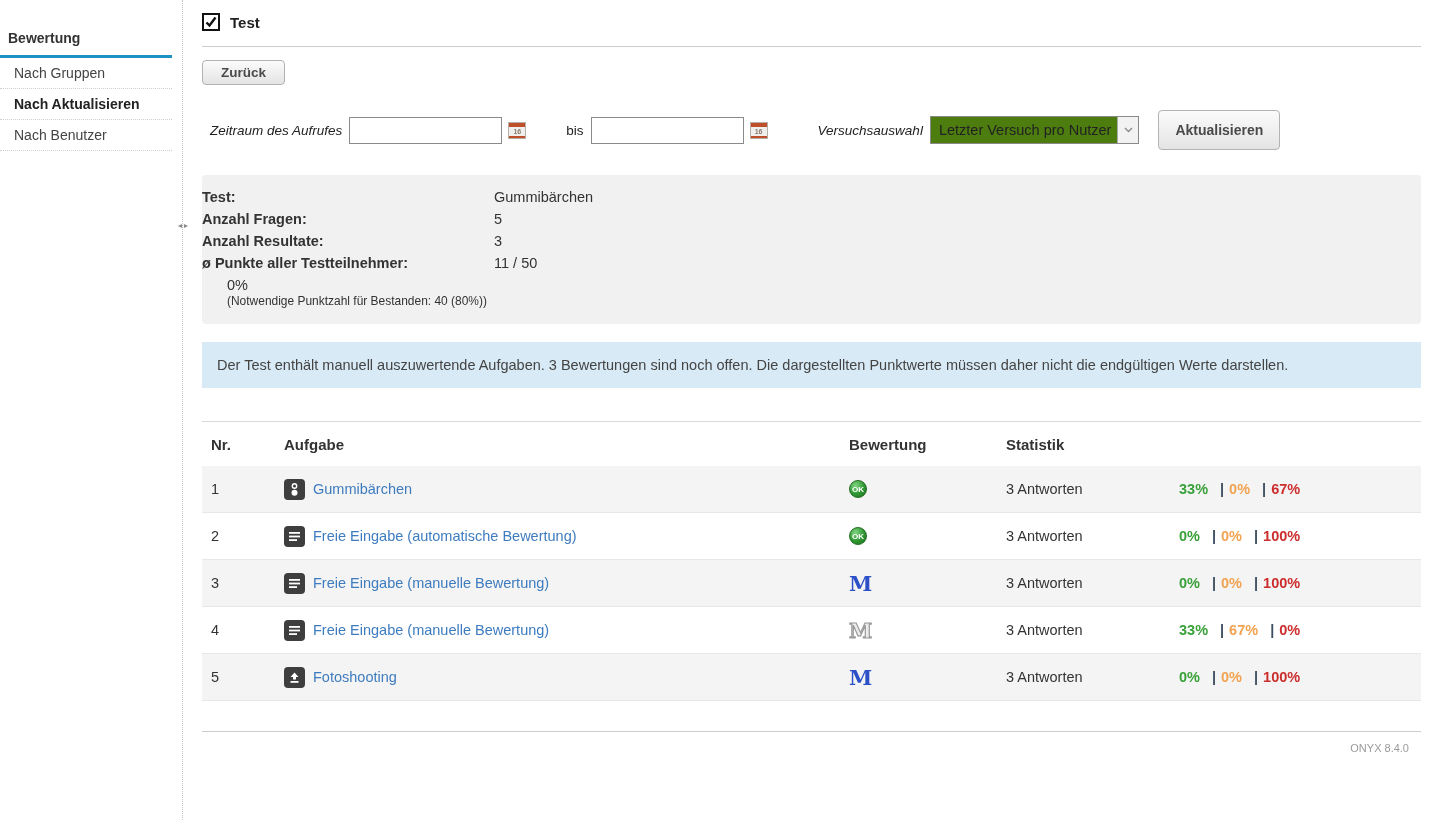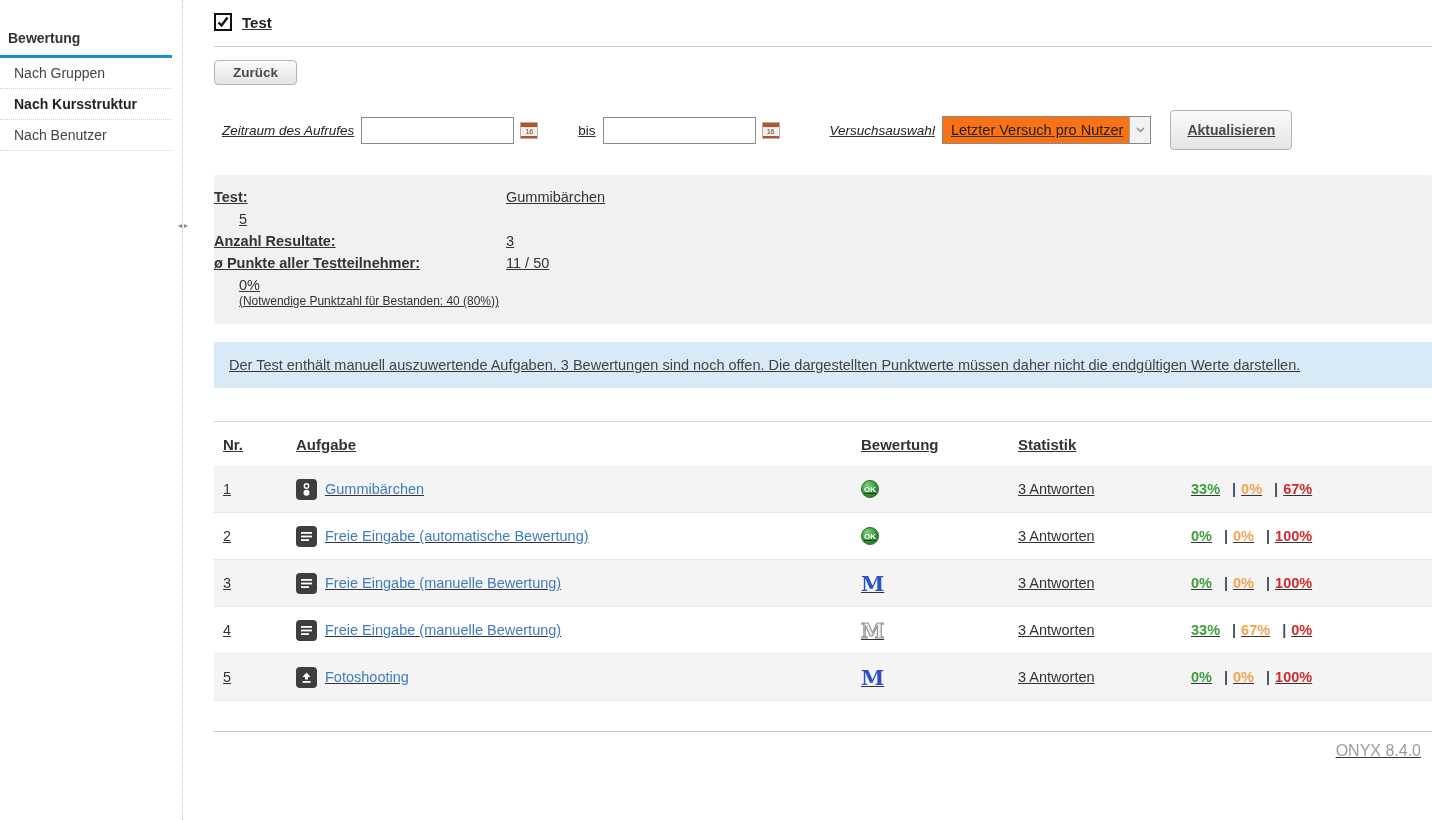--- a/index.html
+++ b/index.html
@@ -11,21 +11,21 @@
              border-right:1px dotted #c3c3c3; background:#fff; }
   .sidebar-title { font-size:14px; font-weight:bold; color:#333; padding:30px 0 9px 8px; }
   .sidebar-underline { height:3px; background:#1b91c4; width:172px; }
   .sidebar-item { font-size:14px; color:#444; padding:7px 0 7px 14px; width:172px;
                   border-bottom:1px dotted #cfcfcf; cursor:pointer; }
   .sidebar-item.active { font-weight:bold; color:#222; }
   .split-grip { position:absolute; left:176px; top:219px; width:13px; height:13px;
                 font-size:7px; color:#8a8a8a; letter-spacing:-1px; text-align:center; line-height:13px; }
 
   
-  .main { position:absolute; left:214px; top:0; width:1219px;text-decoration:underline; }
+  .main { position:absolute; left:202px; top:0; width:1219px; }
 
   .test-header { display:flex; align-items:center; gap:10px; padding-top:13px; }
   .chk { width:18px; height:18px; border:2px solid #111; background:#fff; display:flex;
          align-items:center; justify-content:center; }
   .test-title { font-size:15px; font-weight:bold; color:#222; }
   .top-divider { border-top:1px solid #cccccc; margin-top:15px; }
 
   .btn { display:inline-block; border:1px solid #b3b3b3; border-radius:4px;
          background:linear-gradient(#fbfbfb,#e4e4e4); color:#4a4a4a; font-weight:bold;
          font-size:13.5px; padding:4px 18px; cursor:pointer; }
@@ -38,21 +38,21 @@
                margin-left:7px; font-size:13px; padding:0 5px; }
   .cal-icon { width:18px; height:17px; margin-left:6px; position:relative;
               border:1px solid #b5afa8; background:#efefed; display:inline-block; cursor:pointer; }
   .cal-top { position:absolute; top:0; left:0; right:0; height:4px; background:#bd4f2a; }
   .cal-bot { position:absolute; bottom:0; left:0; right:0; height:2px; background:#bd4f2a; }
   .cal-num { position:absolute; top:5px; left:0; right:0; text-align:center;
              font-size:7px; color:#8c7a6b; font-weight:bold; }
   .bis-label { margin-left:40px; font-size:13.5px; color:#222; }
   .attempt-label { margin-left:50px; }
   .select { display:flex; align-items:center; height:28px; border:1px solid #8a8a8a;
-            background:#f97316; margin-left:7px; cursor:pointer; }
+            background:#4d7c0f; margin-left:7px; cursor:pointer; }
   .select-value { font-size:14.5px; color:#222; padding:0 6px 0 8px; white-space:nowrap; }
   .select-arrow { width:21px; height:26px; border-left:1px solid #ababab; background:#f2f2f2;
                   display:flex; align-items:center; justify-content:center; }
   .refresh-btn { margin-left:19px; font-size:14px; padding:11px 16px; }
 
   
   .summary { margin-top:31px; background:#f1f1f1; border-radius:4px; padding:11px 0 13px 0; }
   .sum-row { display:flex; }
   .sum-label { width:267px; text-align:left; font-weight:bold; font-size:14.5px;
                color:#333; padding:3px 0; }
@@ -87,30 +87,30 @@
   .m-gray { color:#ececec; -webkit-text-stroke:1.2px #9a9a9a; }
   .cell-stat { color:#333; }
   .cell-pct { display:flex; font-weight:bold; font-size:14.5px; }
   .pct-sep { color:#3d4f60; margin:0 5px 0 12px; font-weight:bold; }
   .pct-g { color:#3aa13a; }
   .pct-o { color:#f2a351; }
   .pct-r { color:#cc2d2d; }
 
   
   .footer { margin-top:30px; border-top:1px solid #cccccc; padding:10px 12px 0 0;
-            text-align:right; font-size:16px; color:#9b9b9b; }
+            text-align:right; font-size:11px; color:#9b9b9b; }
 </style>
 </head>
 <body>
 
 <div class="sidebar">
   <div class="sidebar-title">Bewertung</div>
   <div class="sidebar-underline"></div>
   <div class="sidebar-item">Nach Gruppen</div>
-  <div class="sidebar-item active">Nach Kursstruktur</div>
+  <div class="sidebar-item active">Nach Aktualisieren</div>
   <div class="sidebar-item">Nach Benutzer</div>
 </div>
 <div class="split-grip">◄►</div>
 
 <div class="main">
 
   <div class="test-header">
     <span class="chk">
       <svg width="12" height="12" viewBox="0 0 12 12">
           <path d="M1.5 6.5 L4.5 9.5 L10.5 1.5" stroke="#111" stroke-width="2.4" fill="none"></path>
@@ -149,20 +149,21 @@
     <button class="btn refresh-btn">Aktualisieren</button>
   </div>
 
   
   <div class="summary">
     <div class="sum-row">
       <div class="sum-label">Test:</div>
       <div class="sum-value">Gummibärchen</div>
     </div>
     <div class="sum-row">
+      <div class="sum-label">Anzahl Fragen:</div>
       <div class="sum-value">5</div>
     </div>
     <div class="sum-row">
       <div class="sum-label">Anzahl Resultate:</div>
       <div class="sum-value">3</div>
     </div>
     <div class="sum-row">
       <div class="sum-label">ø Punkte aller Testteilnehmer:</div>
       <div class="sum-value">11 / 50</div>
     </div>

